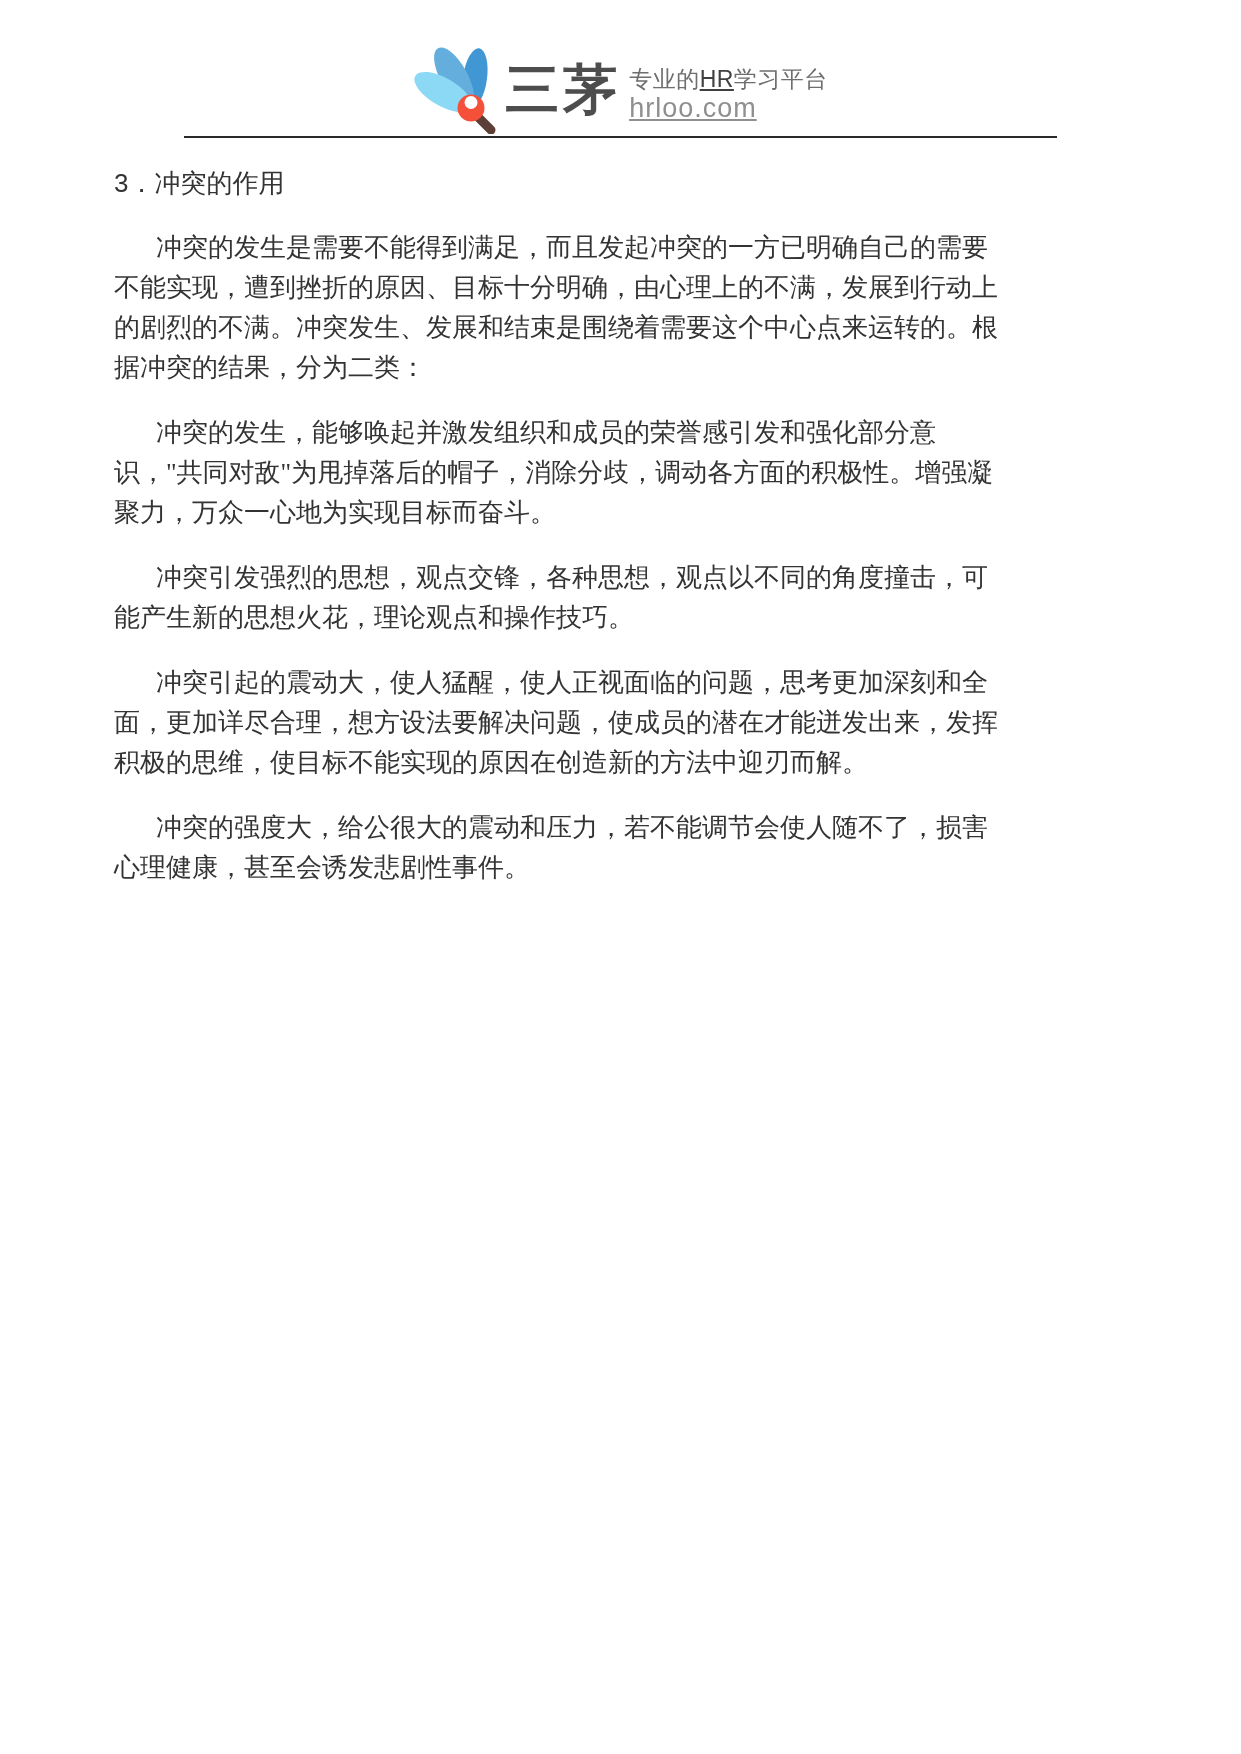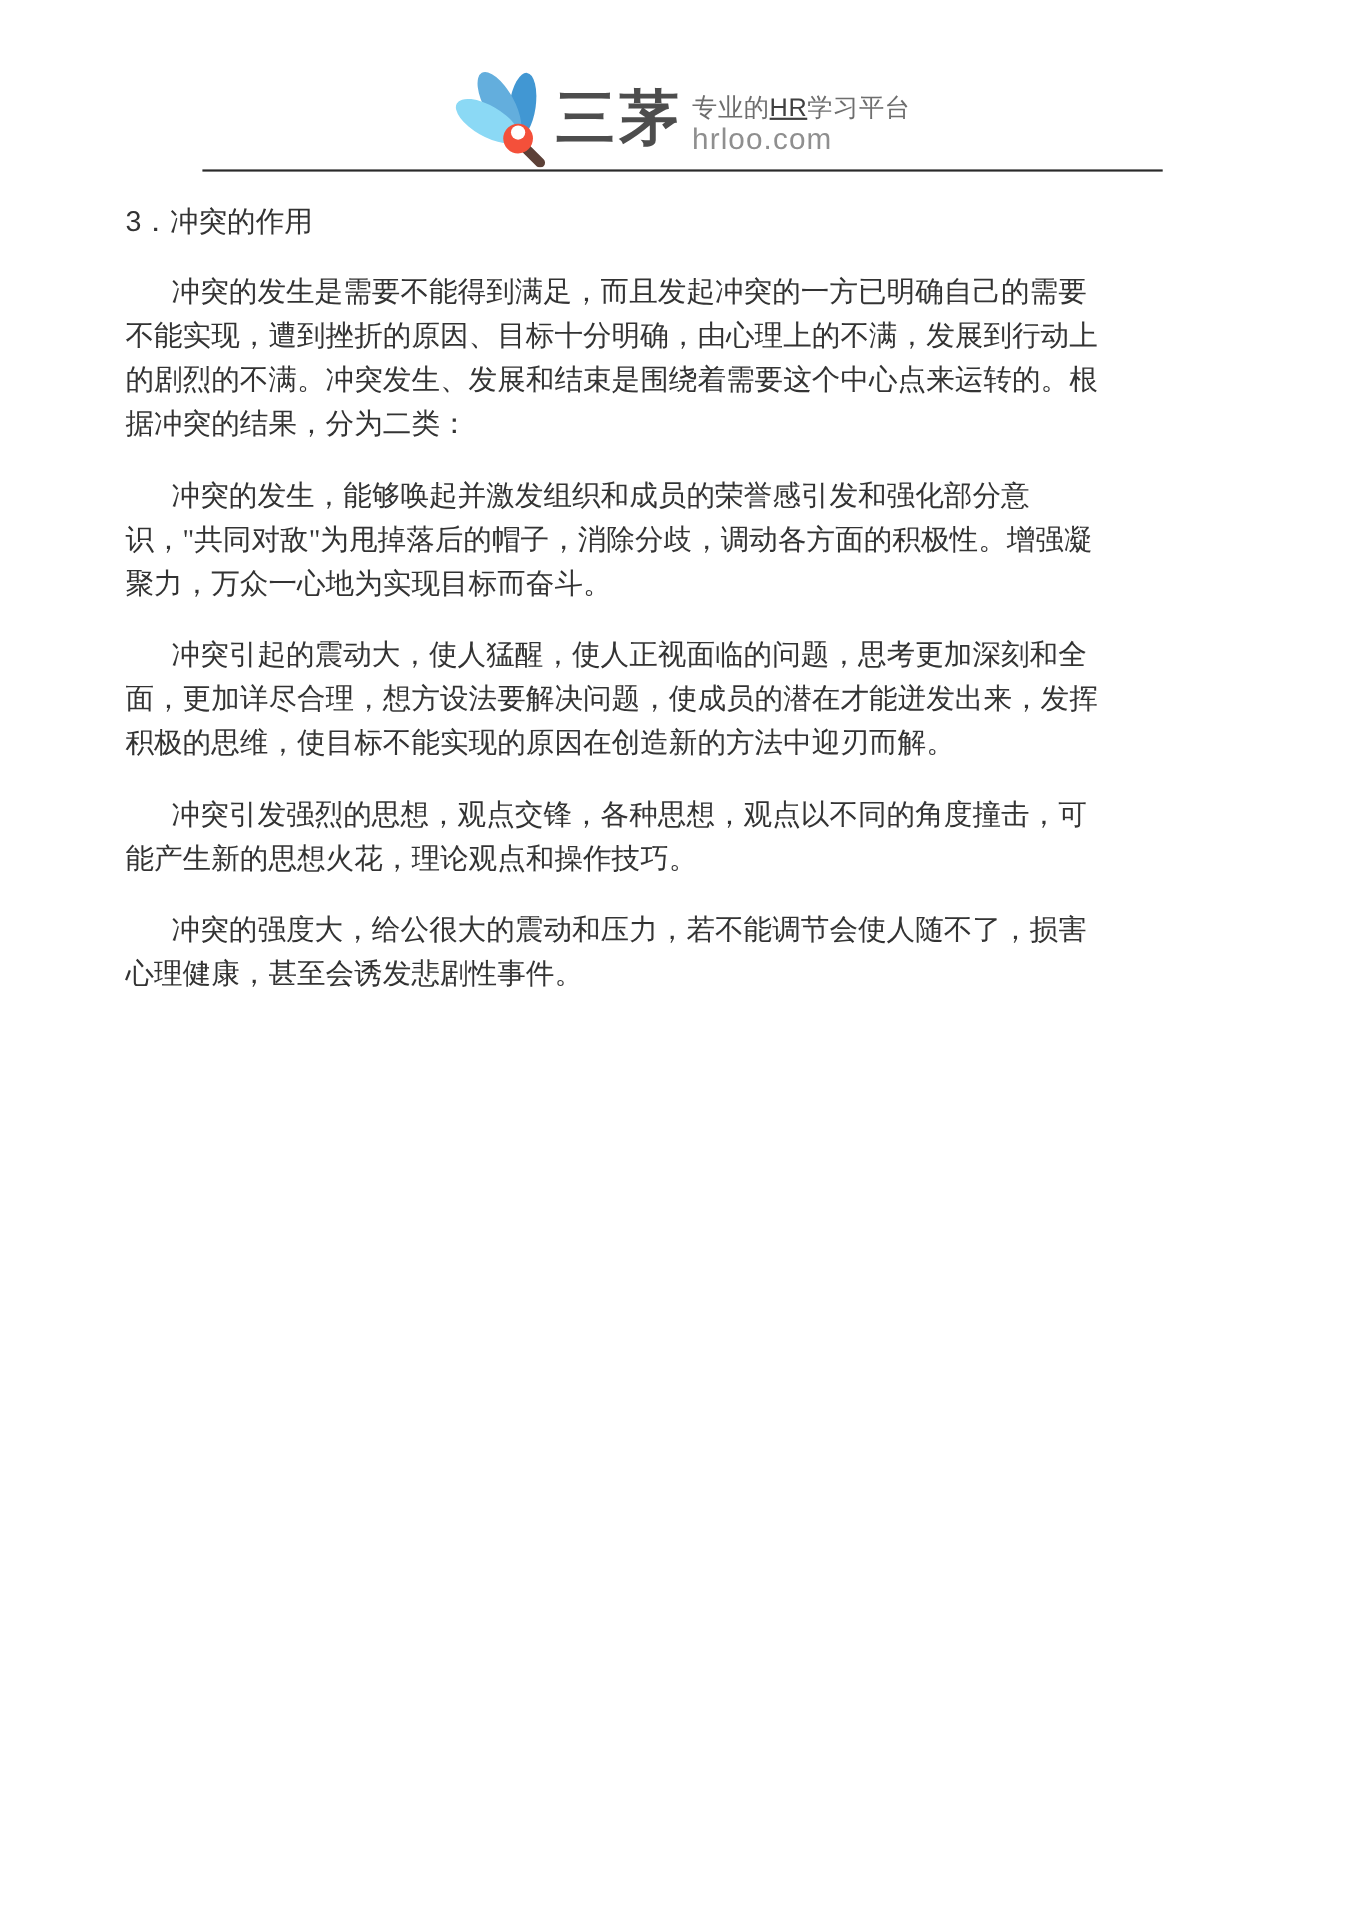--- a/index.html
+++ b/index.html
@@ -4,21 +4,21 @@
 <style>
   html, body { margin: 0; padding: 0; }
   body {
     width: 1241px;
     height: 1754px;
     background: #ffffff;
     font-family: "Liberation Sans", sans-serif;
     overflow: hidden;
   }
   
-  .header { padding-top: 64px; }
+  .header { padding-top: 46px; }
   .logo-row {
     display: flex;
     justify-content: center;
     align-items: flex-start;
     height: 89px;
   }
   .logo-icon { width: 88px; height: 88px; flex: 0 0 auto; }
   .brand {
     font-size: 54px;
     line-height: 54px;
@@ -36,20 +36,21 @@
     letter-spacing: 0.5px;
     white-space: nowrap;
   }
   .tagline .hl { color: #f4564a; }
   .domain {
     font-size: 27px;
     line-height: 30px;
     color: #8f8f8f;
     letter-spacing: 1px;
     white-space: nowrap;
+    text-decoration: underline;
   }
   .divider {
     width: 873px;
     margin: 1px auto 0 auto;
     border-top: 2px solid #2a2a2a;
     height: 0;
   }
   
   .content {
     width: 894px;
@@ -90,16 +91,16 @@
       <div class="domain" style="color: rgb(143, 143, 143);">hrloo.com</div>
     </div>
   </div>
   <div class="divider" style="border-top-color: rgb(42, 42, 42);"></div>
 </header>
 
 <main class="content">
   <h2 class="doc-heading">3．冲突的作用</h2>
   <p class="indent">冲突的发生是需要不能得到满足，而且发起冲突的一方已明确自己的需要不能实现，遭到挫折的原因、目标十分明确，由心理上的不满，发展到行动上的剧烈的不满。冲突发生、发展和结束是围绕着需要这个中心点来运转的。根据冲突的结果，分为二类：</p>
   <p class="indent">冲突的发生，能够唤起并激发组织和成员的荣誉感引发和强化部分意识，"共同对敌"为甩掉落后的帽子，消除分歧，调动各方面的积极性。增强凝聚力，万众一心地为实现目标而奋斗。</p>
+  <p class="indent">冲突引发强烈的思想，观点交锋，各种思想，观点以不同的角度撞击，可能产生新的思想火花，理论观点和操作技巧。</p>
   <p class="indent">冲突引起的震动大，使人猛醒，使人正视面临的问题，思考更加深刻和全面，更加详尽合理，想方设法要解决问题，使成员的潜在才能迸发出来，发挥积极的思维，使目标不能实现的原因在创造新的方法中迎刃而解。</p>
-  <p class="indent">冲突引发强烈的思想，观点交锋，各种思想，观点以不同的角度撞击，可能产生新的思想火花，理论观点和操作技巧。</p>
   <p class="indent">冲突的强度大，给公很大的震动和压力，若不能调节会使人随不了，损害心理健康，甚至会诱发悲剧性事件。</p>
 </main>
 
 </body></html>

